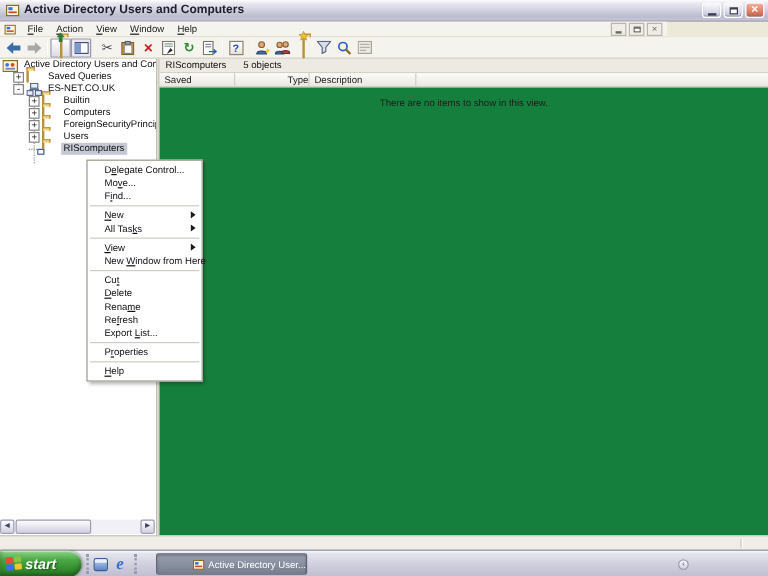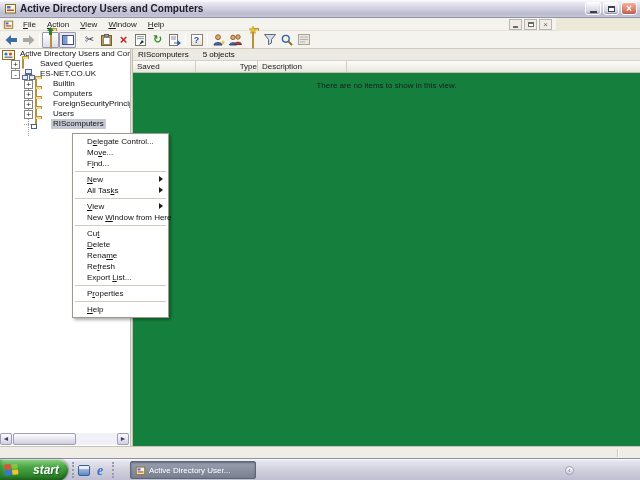--- a/index.html
+++ b/index.html
@@ -110,35 +110,35 @@
   .ctx-arrow { position:absolute; right:5px; top:2px; width:0; height:0;
     border-left:4px solid #1a1a1a; border-top:3px solid transparent; border-bottom:3px solid transparent; }
   
   .taskbar { position:absolute; left:0; top:458px; width:640px; height:22px;
     background:linear-gradient(180deg,#f8f8fb 0%,#e4e4ed 12%,#cfcfdd 55%,#bfbfd2 100%);
     border-top:1px solid #8f8fa8; }
   .startbtn { position:absolute; left:0; top:0; height:22px; width:68px;
     border-radius:0 11px 11px 0;
     background:linear-gradient(180deg,#8fd387 0%,#4aa845 35%,#379133 65%,#2b7f2a 100%);
     box-shadow: inset 0 -3px 4px rgba(0,45,0,.45), inset 0 1px 1px rgba(255,255,255,.55), 1px 0 2px rgba(0,0,0,.35);
-    display:flex; align-items:center; padding-left:5px; gap:15px;
+    display:flex; align-items:center; padding-left:5px; gap:3px;
     color:#fff; font-weight:bold; font-style:italic; font-size:12px; text-shadow:1px 1px 1px rgba(0,60,0,.6); }
   .flag { width:13px; height:12px; position:relative; transform:rotate(-6deg); flex:none; }
   .flag i { position:absolute; width:6px; height:5px; border-radius:1px; }
   .flag .f1{left:0;top:0;background:#e64c38;} .flag .f2{left:7px;top:0;background:#86c442;}
   .flag .f3{left:0;top:6px;background:#3b6ff0;} .flag .f4{left:7px;top:6px;background:#f2c233;}
   .qhandle { position:absolute; top:3px; height:16px; width:0; border-left:2px dotted #9a9ab4; }
   .qicon { position:absolute; top:4px; width:14px; height:14px; display:flex; align-items:center; justify-content:center; }
   .bluewin { width:12px; height:11px; background:linear-gradient(#bcd2ee,#5e86c8); border:1px solid #3c5c96; border-radius:2px; }
   .bluewin::before { content:''; display:block; height:3px; background:#e8f0fa; border-radius:1px 1px 0 0; }
   .ie-e { color:#3a6fd0; font-family:"Liberation Serif", serif; font-weight:bold; font-style:italic; font-size:14px; line-height:13px; }
   .taskbtn { position:absolute; left:130px; top:2px; width:126px; height:18px; border-radius:2px;
     border:1px solid #5f6678; background:linear-gradient(#99a0b0,#787f8f);
     box-shadow: inset 0 1px 2px rgba(0,0,0,.35);
-    color:#fff; font-size:8px; display:flex; align-items:center; gap:3px; padding-left:4px; white-space:nowrap; overflow:hidden; }
+    color:#fff; font-size:8px; display:flex; align-items:center; gap:3px; padding-left:4px; white-space:nowrap; overflow:hidden;justify-content:flex-end; }
   .tray { position:absolute; right:0; top:0; height:22px; width:62px;
     background:linear-gradient(180deg,#f2f2f7 0%,#dedee9 40%,#cbcbdc 100%);
     border-left:1px solid #9e9eb6; box-shadow: inset 1px 0 0 #fff;
     display:flex; align-items:center; font-size:8px; color:#16161c; }
   .chevron { position:absolute; right:66px; top:7px; width:9px; height:9px; border-radius:50%;
     background:linear-gradient(#fff,#cfcfe0); border:1px solid #9e9eb6;
     color:#5a5a78; font-size:7px; line-height:7px; text-align:center; }
   .tray .lang { margin-left:8px; }
   .traydiv { width:0; height:12px; border-left:1px solid #aaaabf; border-right:1px solid #fff; margin:0 4px 0 6px; }
   u { text-decoration: underline; }

